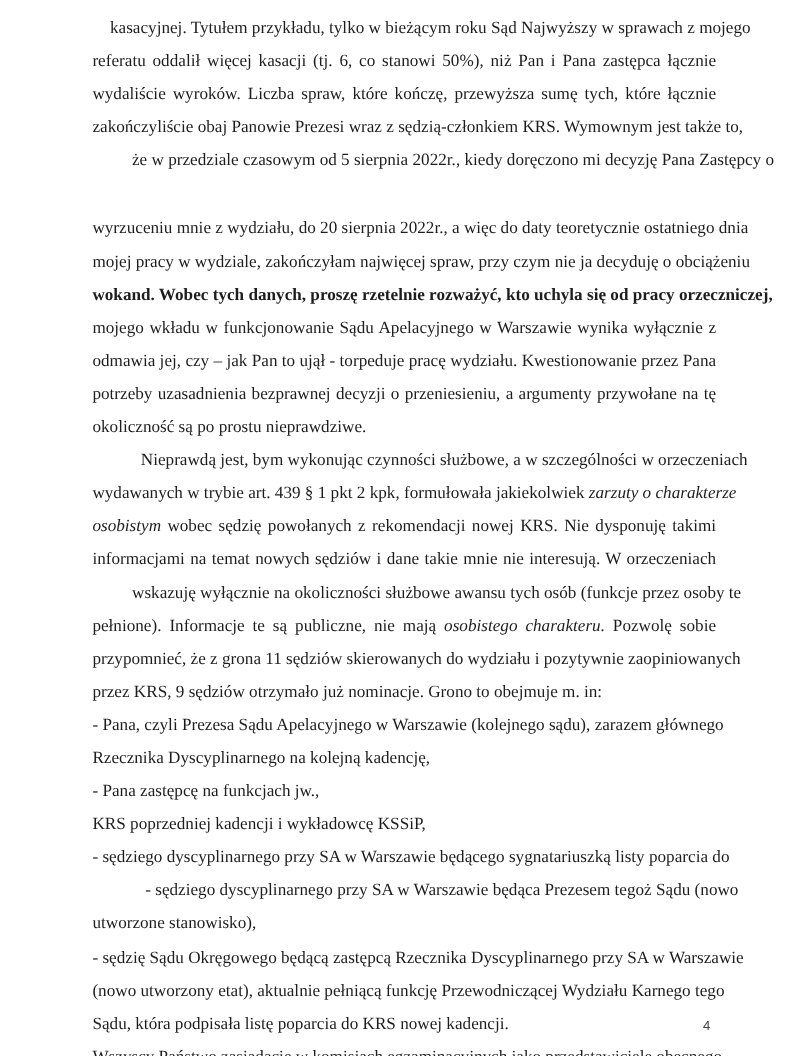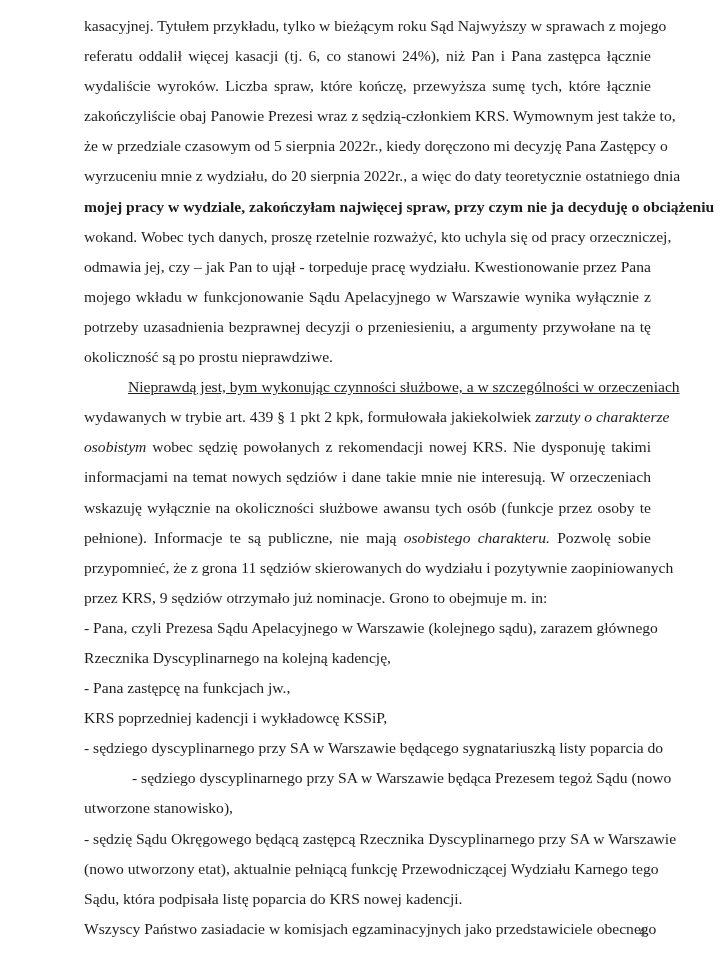--- a/index.html
+++ b/index.html
@@ -12,37 +12,37 @@
     .line { display:block; text-align:justify; text-align-last:justify; white-space:nowrap; height:30.1px; }
     .line.last { text-align-last:left; }
     .indent { padding-left:44px; }
     .pagenum { position:absolute; left:639px; top:925px; font-family:"Liberation Sans", sans-serif; font-size:12px; color:#444; }
     i { }
   </style>
 </head>
 <body>
 
 <div class="page" id="doc">
-    <span class="line" style="white-space: nowrap;">kasacyjnej. Tytułem przykładu, tylko w bieżącym roku Sąd Najwyższy w sprawach z mojego</span>
-    <span class="line" style="white-space: nowrap;">referatu oddalił więcej kasacji (tj. 6, co stanowi 24%), niż Pan i Pana zastępca łącznie</span>
+    <span class="line" style="white-space: nowrap; margin-left: 16px;">kasacyjnej. Tytułem przykładu, tylko w bieżącym roku Sąd Najwyższy w sprawach z mojego</span>
+    <span class="line" style="white-space: nowrap;">referatu oddalił więcej kasacji (tj. 6, co stanowi 50%), niż Pan i Pana zastępca łącznie</span>
     <span class="line" style="white-space: nowrap;">wydaliście wyroków. Liczba spraw, które kończę, przewyższa sumę tych, które łącznie</span>
     <span class="line" style="white-space: nowrap;">zakończyliście obaj Panowie Prezesi wraz z sędzią-członkiem KRS. Wymownym jest także to,</span>
-    <span class="line" style="white-space: nowrap;">że w przedziale czasowym od 5 sierpnia 2022r., kiedy doręczono mi decyzję Pana Zastępcy o</span>
-    <span class="line" style="white-space: nowrap;">wyrzuceniu mnie z wydziału, do 20 sierpnia 2022r., a więc do daty teoretycznie ostatniego dnia</span>
-    <span class="line" style="white-space: nowrap; font-weight: bold;">mojej pracy w wydziale, zakończyłam najwięcej spraw, przy czym nie ja decyduję o obciążeniu</span>
-    <span class="line" style="white-space: nowrap;">wokand. Wobec tych danych, proszę rzetelnie rozważyć, kto uchyla się od pracy orzeczniczej,</span>
+    <span class="line" style="white-space: nowrap; margin-left: 36px;">że w przedziale czasowym od 5 sierpnia 2022r., kiedy doręczono mi decyzję Pana Zastępcy o</span>
+    <span class="line" style="white-space: nowrap; margin-top: 32px;">wyrzuceniu mnie z wydziału, do 20 sierpnia 2022r., a więc do daty teoretycznie ostatniego dnia</span>
+    <span class="line" style="white-space: nowrap;">mojej pracy w wydziale, zakończyłam najwięcej spraw, przy czym nie ja decyduję o obciążeniu</span>
+    <span class="line" style="white-space: nowrap; font-weight: bold;">wokand. Wobec tych danych, proszę rzetelnie rozważyć, kto uchyla się od pracy orzeczniczej,</span>
+    <span class="line" style="white-space: nowrap;">mojego wkładu w funkcjonowanie Sądu Apelacyjnego w Warszawie wynika wyłącznie z</span>
     <span class="line" style="white-space: nowrap;">odmawia jej, czy – jak Pan to ujął -  torpeduje pracę wydziału. Kwestionowanie przez Pana</span>
-    <span class="line" style="white-space: nowrap;">mojego wkładu w funkcjonowanie Sądu Apelacyjnego w Warszawie wynika wyłącznie z</span>
     <span class="line" style="white-space: nowrap;">potrzeby uzasadnienia bezprawnej decyzji o przeniesieniu, a argumenty przywołane na tę</span>
     <span class="line last">okoliczność są po prostu nieprawdziwe.</span>
-    <span class="line indent" style="white-space: nowrap; text-decoration: underline;">Nieprawdą jest, bym wykonując czynności służbowe, a w szczególności w orzeczeniach</span>
+    <span class="line indent" style="white-space: nowrap;">Nieprawdą jest, bym wykonując czynności służbowe, a w szczególności w orzeczeniach</span>
     <span class="line" style="white-space: nowrap;"><span>wydawanych w trybie art. 439 § 1 pkt 2 kpk, formułowała jakiekolwiek </span><i>zarzuty o charakterze</i><span></span></span>
     <span class="line" style="white-space: nowrap;"><span></span><i>osobistym</i><span> wobec sędzię powołanych z rekomendacji nowej KRS. Nie dysponuję takimi</span></span>
     <span class="line" style="white-space: nowrap;">informacjami na temat nowych sędziów i dane takie mnie nie interesują. W orzeczeniach</span>
-    <span class="line" style="white-space: nowrap;">wskazuję wyłącznie na okoliczności służbowe awansu tych osób (funkcje przez osoby te</span>
+    <span class="line" style="white-space: nowrap; margin-left: 36px;">wskazuję wyłącznie na okoliczności służbowe awansu tych osób (funkcje przez osoby te</span>
     <span class="line" style="white-space: nowrap; word-spacing: 0.0015625px;"><span>pełnione). Informacje te są publiczne, nie mają </span><i>osobistego charakteru.</i><span> Pozwolę sobie</span></span>
     <span class="line" style="white-space: nowrap;">przypomnieć, że z grona 11 sędziów skierowanych do wydziału i pozytywnie zaopiniowanych</span>
     <span class="line last">przez KRS, 9 sędziów otrzymało już nominacje. Grono to obejmuje m. in:</span>
     <span class="line" style="white-space: nowrap;">- Pana, czyli Prezesa Sądu Apelacyjnego w Warszawie (kolejnego sądu), zarazem głównego</span>
     <span class="line last">Rzecznika Dyscyplinarnego na kolejną kadencję,</span>
     <span class="line last">- Pana zastępcę na funkcjach jw.,</span>
     <span class="line last">KRS poprzedniej kadencji i wykładowcę KSSiP,</span>
     <span class="line" style="white-space: nowrap;">- sędziego dyscyplinarnego przy SA w Warszawie będącego sygnatariuszką listy poparcia do</span>
     <span class="line" style="white-space: nowrap; margin-left: 48px;">- sędziego dyscyplinarnego przy SA w Warszawie będąca Prezesem tegoż Sądu (nowo</span>
     <span class="line last">utworzone stanowisko),</span>

